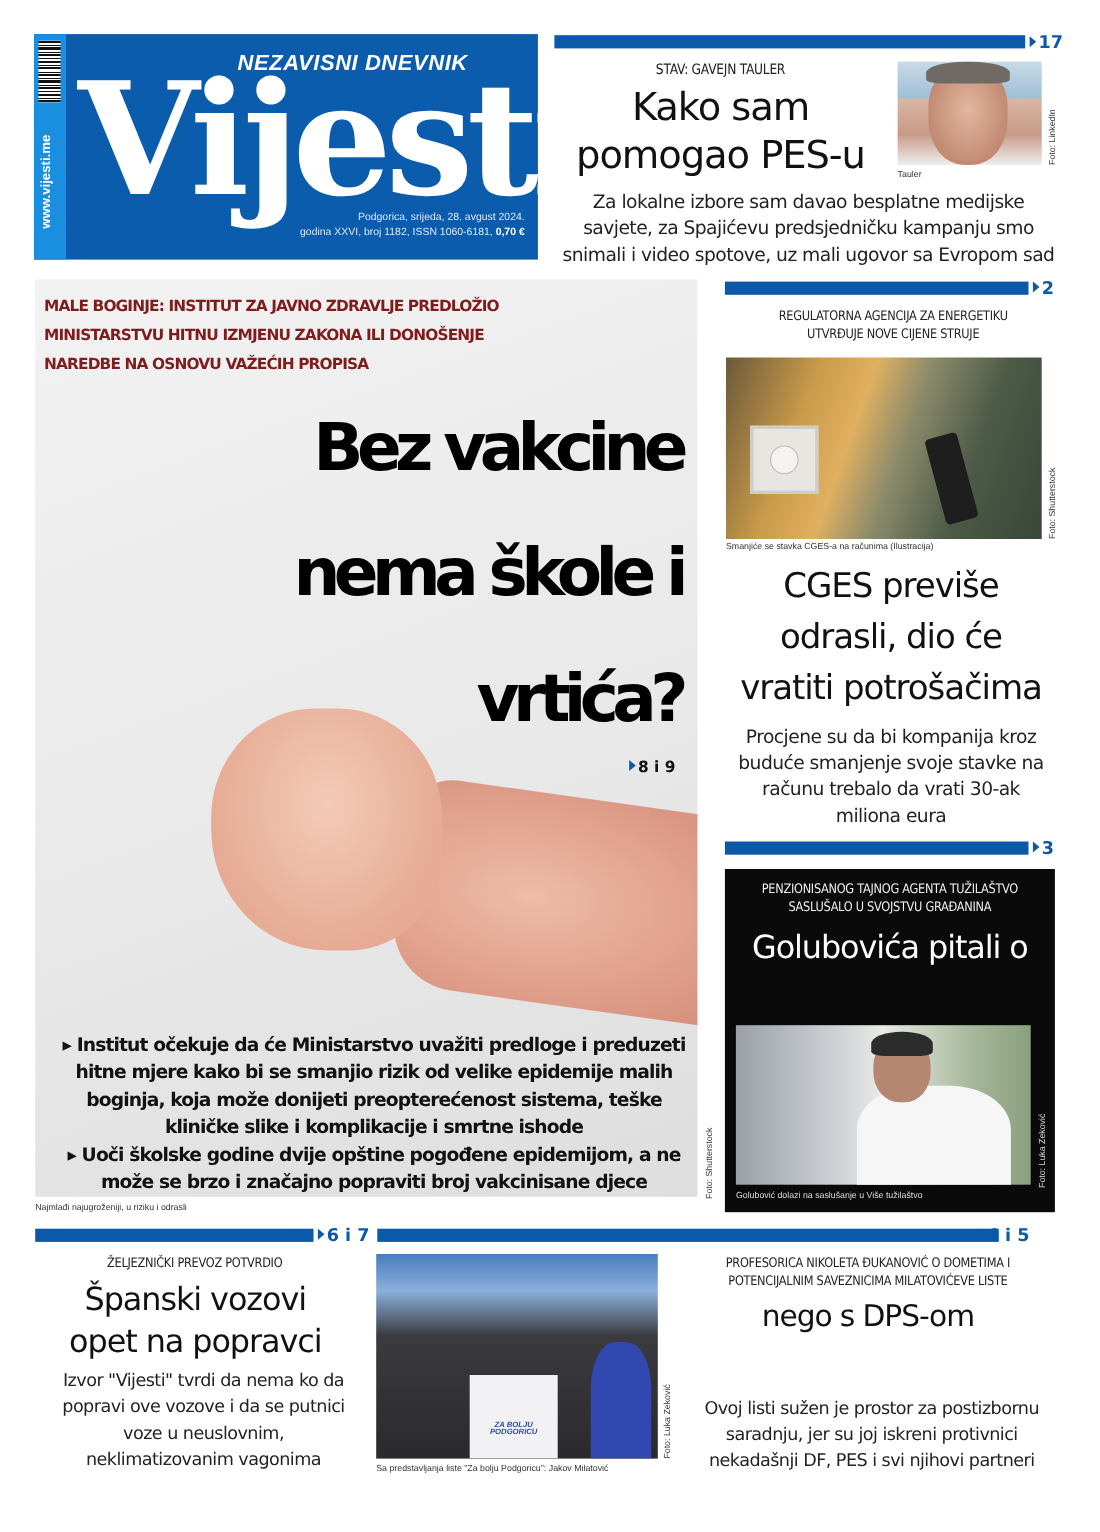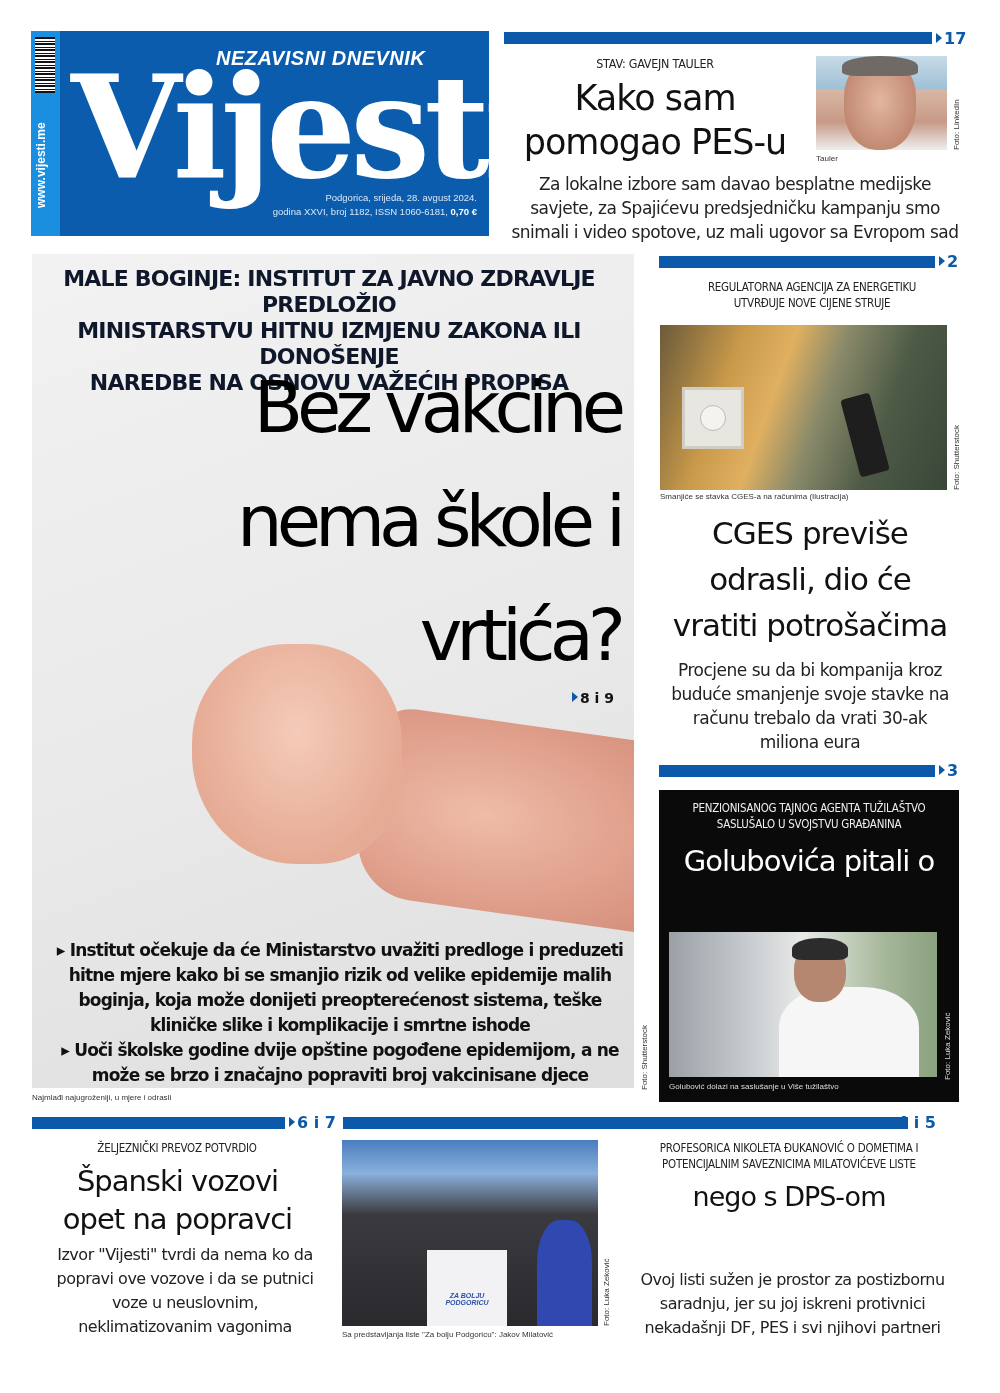--- a/index.html
+++ b/index.html
@@ -53,36 +53,36 @@
   <div class="abs" style="left:26px;top:0;width:76px;height:20px;border-radius:50% 50% 20% 20%;background:#6f6a66"></div>
 </div>
 <div class="abs caption" style="left:816px;top:154px">Tauler</div>
 <div class="credit" style="left:952px;top:80px;height:70px">Foto: LinkedIn</div>
 <div class="abs deck" style="left:505px;top:172px;width:460px;font-size:17px;line-height:24px">Za lokalne izbore sam davao besplatne medijske savjete, za Spajićevu predsjedničku kampanju smo snimali i video spotove, uz mali ugovor sa Evropom sad</div>
 
 <div class="photo" style="left:32px;top:254px;width:602px;height:834px;background:linear-gradient(160deg,#f2f2f2 0%,#e9e9ea 55%,#dededf 100%)">
   <div class="abs" style="left:330px;top:470px;width:300px;height:190px;background:radial-gradient(ellipse at 40% 50%,#eebca8 0%,#e0a08c 60%,#d48f7c 100%);border-radius:40px 0 0 60px;transform:rotate(8deg)"></div>
   <div class="abs" style="left:160px;top:390px;width:210px;height:220px;background:radial-gradient(ellipse at 50% 40%,#f4cbb8 0%,#e6ab95 70%);border-radius:45% 45% 40% 50%"></div>
 </div>
-<div class="abs" style="left:40px;top:266px;width:578px;font-family:'DejaVu Sans',sans-serif;font-weight:bold;font-size:22px;line-height:26px;text-align:center;letter-spacing:-0.8px;color:#0f172a">
+<div class="abs" style="left:40px;top:266px;width:578px;font-family:'DejaVu Sans',sans-serif;font-weight:bold;font-size:14px;line-height:26px;text-align:left;letter-spacing:-0.8px;color:#7f1d1d">
   <div>MALE BOGINJE: INSTITUT ZA JAVNO ZDRAVLJE PREDLOŽIO</div>
   <div>MINISTARSTVU HITNU IZMJENU ZAKONA ILI DONOŠENJE</div>
   <div>NAREDBE NA OSNOVU VAŽEĆIH PROPISA</div>
 </div>
-<div class="abs" style="left:40px;top:350px;width:580px;font-family:'DejaVu Sans',sans-serif;font-weight:normal;font-size:72px;line-height:114px;text-align:right;letter-spacing:-6px;color:#000">
+<div class="abs" style="left:40px;top:350px;width:580px;font-family:'DejaVu Sans',sans-serif;font-weight:bold;font-size:60px;line-height:114px;text-align:right;letter-spacing:-6px;color:#000">
   <div>Bez vakcine</div>
   <div>nema škole i</div>
   <div>vrtića?</div>
 </div>
 <div class="pref" style="left:572px;top:690px;color:#111;font-size:14px">8 i 9</div>
 <div class="abs" style="left:45px;top:938px;width:590px;font-family:'DejaVu Sans',sans-serif;font-weight:bold;font-size:17px;line-height:25px;text-align:center;letter-spacing:-0.8px;color:#111">
   <div><span>▸ </span><span>Institut očekuje da će Ministarstvo uvažiti predloge i preduzeti hitne mjere kako bi se smanjio rizik od velike epidemije malih boginja, koja može donijeti preopterećenost sistema, teške kliničke slike i komplikacije i smrtne ishode</span></div>
   <div><span>▸ </span><span>Uoči školske godine dvije opštine pogođene epidemijom, a ne može se brzo i značajno popraviti broj vakcinisane djece</span></div>
 </div>
-<div class="abs caption" style="left:32px;top:1093px">Najmlađi najugroženiji, u mjere i odrasli</div>
+<div class="abs caption" style="left:32px;top:1093px">Najmlađi najugroženiji, u riziku i odrasli</div>
 <div class="credit" style="left:640px;top:1010px;height:80px">Foto: Shutterstock</div>
 
 <div class="bar" style="left:659px;top:256px;width:276px"></div>
 <div class="pref" style="left:939px;top:254px">2</div>
 <div class="abs kicker" style="left:662px;top:279px;width:300px">REGULATORNA AGENCIJA ZA ENERGETIKU UTVRĐUJE NOVE CIJENE STRUJE</div>
 <div class="photo" style="left:660px;top:325px;width:287px;height:165px;background:linear-gradient(110deg,#6b5a3a 0%,#c99a4a 25%,#e0b060 40%,#8a8a6a 55%,#4d5a46 75%,#3a4638 100%)">
   <div class="abs" style="left:22px;top:62px;width:62px;height:62px;background:#e8e6e0;border:3px solid #d0cdc4">
     <div class="abs" style="left:15px;top:15px;width:26px;height:26px;border-radius:50%;background:#f4f3ef;border:1px solid #bbb"></div>
   </div>
   <div class="abs" style="left:190px;top:70px;width:30px;height:80px;background:#1e1e1e;transform:rotate(-15deg);border-radius:4px"></div>

